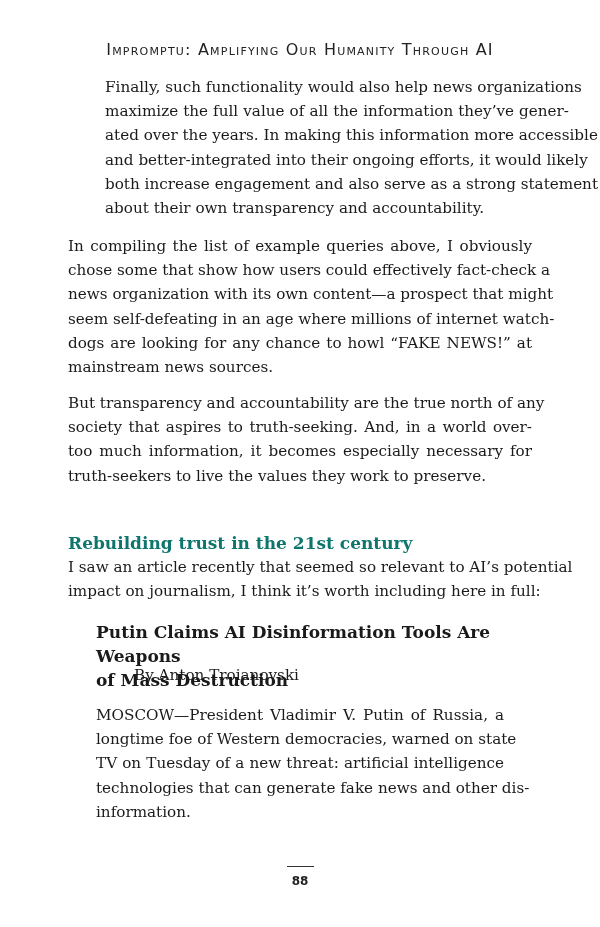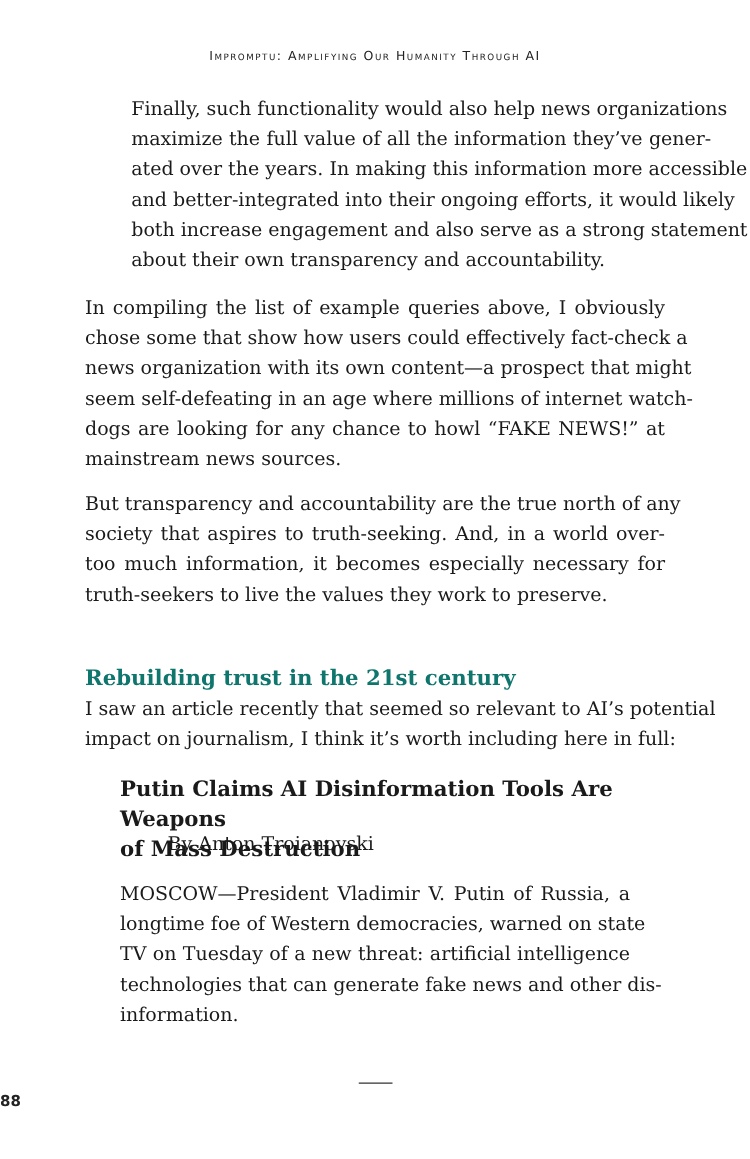--- a/index.html
+++ b/index.html
@@ -1,19 +1,19 @@
 <!DOCTYPE html>
 <html><head>
   <meta charset="utf-8">
   <style>
     html, body { margin: 0; padding: 0; background: #ffffff; }
     body { width: 600px; height: 927px; position: relative; overflow: hidden; color: #1a1a1a; }
     .running-header {
       position: absolute; top: 40px; left: 0; width: 600px; text-align: center;
-      font-family: "DejaVu Sans", sans-serif; font-size: 10px; letter-spacing: 1.2px;
+      font-family: "DejaVu Sans", sans-serif; font-size: 16px; letter-spacing: 1.2px;
       font-variant: small-caps; color: #222;
     }
     .para {
       position: absolute; left: 68px; width: 464px;
       font-family: "DejaVu Serif", serif; font-size: 15.2px; line-height: 24.2px;
     }
     .line { display: block; text-align: justify; text-align-last: justify; white-space: nowrap; }
     .line.last { text-align-last: left; }
     .heading {
       position: absolute; left: 68px; top: 533px;
@@ -23,21 +23,21 @@
     .quote-title {
       position: absolute; left: 96px; top: 620px; width: 420px;
       font-family: "DejaVu Serif", serif; font-weight: bold; font-size: 17px; line-height: 24.2px;
     }
     .byline {
       position: absolute; left: 96px; top: 666px;
       font-family: "DejaVu Serif", serif; font-size: 15.2px; margin-left: 38px;
     }
     .page-rule { position: absolute; left: 287px; top: 866px; width: 27px; height: 1px; background: #333; }
     .page-number {
-      position: absolute; left: 0; top: 874px; width: 600px; 
+      position: absolute; left: 0; top: 874px; width: 600px; text-align: center;
       font-family: "DejaVu Sans", sans-serif; font-size: 12px; font-weight: bold; color: #222;
     }
   </style>
 </head>
 <body>
 
 <div class="running-header">Impromptu: Amplifying Our Humanity Through AI</div>
 
 <div class="para" style="top:75px;margin-left:37px;">
   <span class="line">Finally, such functionality would also help news organizations</span>

